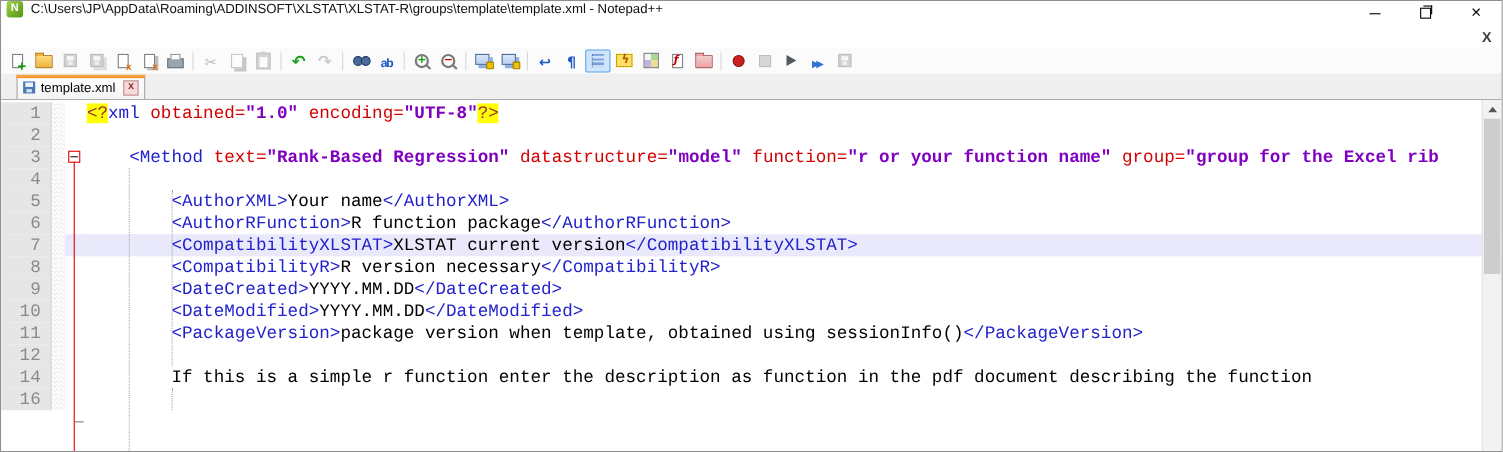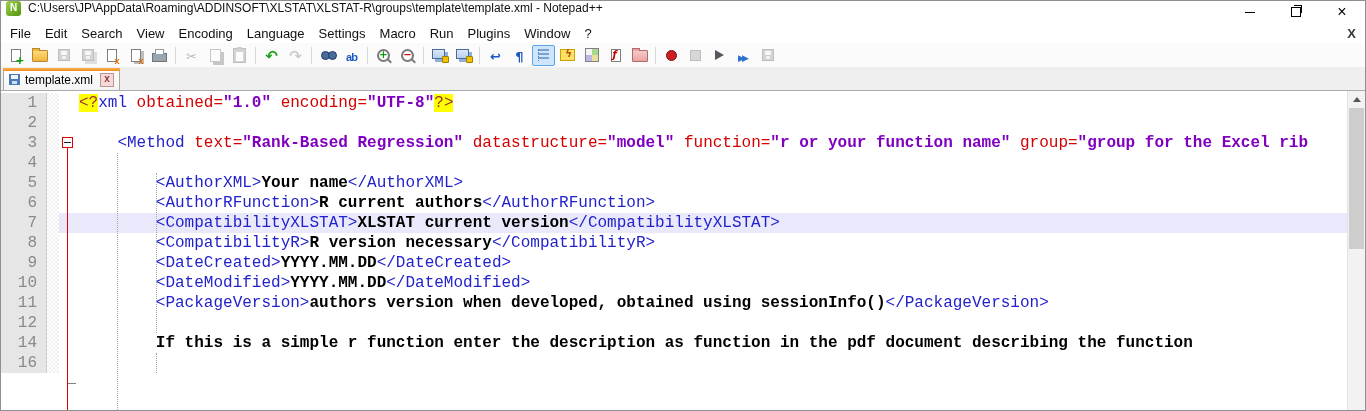--- a/index.html
+++ b/index.html
@@ -82,21 +82,21 @@
   .ic-document-map{width:12px;height:12px;border:1px solid #808080;
       background:conic-gradient(#a8d890 0 25%,#e8e098 0 50%,#c0b4e4 0 75%,#f4f4f4 0)}
   .ic-function-list::after{content:"ƒ";position:absolute;color:#c00000;font:italic bold 10px "DejaVu Sans";left:1px;top:-1px}
   .ic-macro-record{width:9px;height:9px;border-radius:50%;background:#cc2020;border:1px solid #801010}
   .ic-macro-stop{width:9px;height:9px;background:#a8aeb4;border:1px solid #70767c}
   .ic-macro-play{width:0;height:0;border-left:9px solid #52585e;border-top:5px solid transparent;border-bottom:5px solid transparent}
   .ic-macro-run-multiple::before{content:"▶▶";color:#2d6fd4;font:9px "DejaVu Sans";letter-spacing:-3px;padding-right:3px}
 
   
   .tabbar{height:24px;background:#efefef;border-bottom:1px solid #ababab;display:flex;align-items:flex-end;box-sizing:border-box}
-  .tab{height:22px;margin-left:2px;background:linear-gradient(#ffffff,#f4f4f4);
+  .tab{height:22px;margin-left:14px;background:linear-gradient(#ffffff,#f4f4f4);
        border:1px solid #a8a8a8;border-bottom:none;display:flex;align-items:center;
        padding:0 5px;position:relative;box-sizing:border-box}
   .tab::before{content:"";position:absolute;top:-1px;left:-1px;right:-1px;height:3px;
        background:linear-gradient(#ffb053,var(--accent))}
   .tab-floppy{width:11px;height:11px;background:#4a7ab5;position:relative;flex:0 0 11px}
   .tab-floppy::before{content:"";position:absolute;left:2px;right:2px;top:1px;height:4px;background:#eef3fa}
   .tab-floppy::after{content:"";position:absolute;left:3px;right:3px;bottom:1px;height:3px;background:#cfe0f2}
   .tab-label{font-size:12px;color:#000;margin:0 7px 0 5px;white-space:nowrap}
   .tab-close{font:bold 10px "Liberation Sans";color:#993636;background:#f4dada;border:1px solid #c09090;
        width:12px;height:12px;line-height:10px;text-align:center}
@@ -110,21 +110,21 @@
       padding-right:9px;box-sizing:border-box}
   .bm{flex:0 0 12px;background:conic-gradient(#ffffff 25%,#f0f0f0 0 50%,#ffffff 0 75%,#f0f0f0 0);
       background-size:4px 4px}
   .fold{flex:0 0 16px;position:relative}
   .code{flex:1;font:16px "Liberation Mono",monospace;line-height:20px;white-space:pre;
       overflow:hidden;padding-left:4px;color:#000}
   .row.hl .fold,.row.hl .code{background:var(--caretline)}
   .s-tag{color:var(--tag)}
   .s-attr{color:var(--attr)}
   .s-val{color:var(--val);font-weight:bold}
-  .s-txt{color:var(--txt);font-weight:bold}
+  .s-txt{color:var(--txt);font-weight:normal}
   .s-dhl{color:var(--dhl);background:var(--dhlbg)}
   .fbox{position:absolute;left:3px;top:4px;width:11px;height:11px;background:#fff;
       border:1px solid;box-sizing:border-box;z-index:3}
   .fbox::after{content:"";position:absolute;left:1px;right:1px;top:4px;border-top:1px solid #202020}
   .fbox.red{border-color:var(--foldred)}
   .fbox.gray{border-color:var(--foldgray)}
   .fold-line{position:absolute;left:66px;top:56px;bottom:0;width:1px;background:var(--foldred);z-index:2}
   .ftick{position:absolute;left:67px;top:292px;width:8px;height:1px;background:var(--foldgray);z-index:2}
   .iguide{position:absolute;width:0;border-left:1px dotted #a6a6a6;z-index:2}
   .g4{left:116px;top:62px;bottom:0}
@@ -152,34 +152,20 @@
     <div class="wc wc-restore">
         <i></i>
       </div>
     <div class="wc wc-close">
         <span>×</span>
       </div>
   </div>
 </div>
 
 <div class="menubar">
-  <div style="display:flex">
-      <div class="menu-item">File</div>
-      <div class="menu-item">Edit</div>
-      <div class="menu-item">Search</div>
-      <div class="menu-item">View</div>
-      <div class="menu-item">Encoding</div>
-      <div class="menu-item">Language</div>
-      <div class="menu-item">Settings</div>
-      <div class="menu-item">Macro</div>
-      <div class="menu-item">Run</div>
-      <div class="menu-item">Plugins</div>
-      <div class="menu-item">Window</div>
-      <div class="menu-item">?</div>
-    </div>
   <div class="menu-close-x">X</div>
 </div>
 
 <div class="toolbar">
     <div class="tb">
       <i class="ic ic-new-file ic-page"></i>
     </div>
     <div class="tb">
       <i class="ic ic-open-file ic-folder"></i>
     </div>
@@ -315,21 +301,21 @@
       <div class="row">
         <div class="ln">5</div>
         <div class="bm"></div>
         <div class="fold"></div>
         <div class="code"><span class="s-tag">        &lt;AuthorXML&gt;</span><span class="s-txt">Your name</span><span class="s-tag">&lt;/AuthorXML&gt;</span></div>
       </div>
       <div class="row">
         <div class="ln">6</div>
         <div class="bm"></div>
         <div class="fold"></div>
-        <div class="code"><span class="s-tag">        &lt;AuthorRFunction&gt;</span><span class="s-txt">R current authors</span><span class="s-tag">&lt;/AuthorRFunction&gt;</span></div>
+        <div class="code"><span class="s-tag">        &lt;AuthorRFunction&gt;</span><span class="s-txt">R function package</span><span class="s-tag">&lt;/AuthorRFunction&gt;</span></div>
       </div>
       <div class="row hl">
         <div class="ln">7</div>
         <div class="bm"></div>
         <div class="fold"></div>
         <div class="code"><span class="s-tag">        &lt;CompatibilityXLSTAT&gt;</span><span class="s-txt">XLSTAT current version</span><span class="s-tag">&lt;/CompatibilityXLSTAT&gt;</span></div>
       </div>
       <div class="row">
         <div class="ln">8</div>
         <div class="bm"></div>
@@ -345,21 +331,21 @@
       <div class="row">
         <div class="ln">10</div>
         <div class="bm"></div>
         <div class="fold"></div>
         <div class="code"><span class="s-tag">        &lt;DateModified&gt;</span><span class="s-txt">YYYY.MM.DD</span><span class="s-tag">&lt;/DateModified&gt;</span></div>
       </div>
       <div class="row">
         <div class="ln">11</div>
         <div class="bm"></div>
         <div class="fold"></div>
-        <div class="code"><span class="s-tag">        &lt;PackageVersion&gt;</span><span class="s-txt">authors version when developed, obtained using sessionInfo()</span><span class="s-tag">&lt;/PackageVersion&gt;</span></div>
+        <div class="code"><span class="s-tag">        &lt;PackageVersion&gt;</span><span class="s-txt">package version when template, obtained using sessionInfo()</span><span class="s-tag">&lt;/PackageVersion&gt;</span></div>
       </div>
       <div class="row">
         <div class="ln">12</div>
         <div class="bm"></div>
         <div class="fold"></div>
         <div class="code"></div>
       </div>
       <div class="row">
         <div class="ln">14</div>
         <div class="bm"></div>

